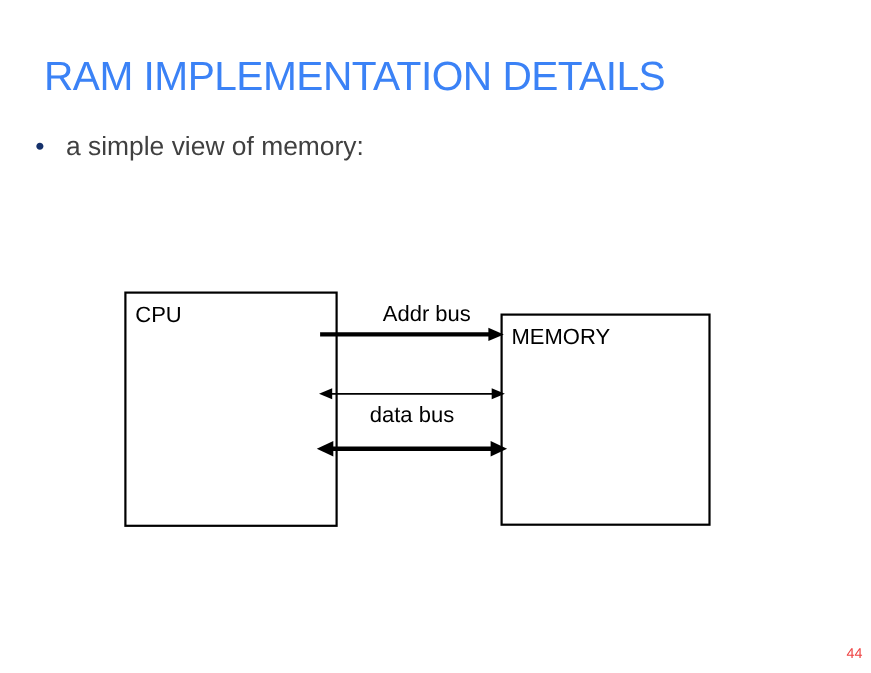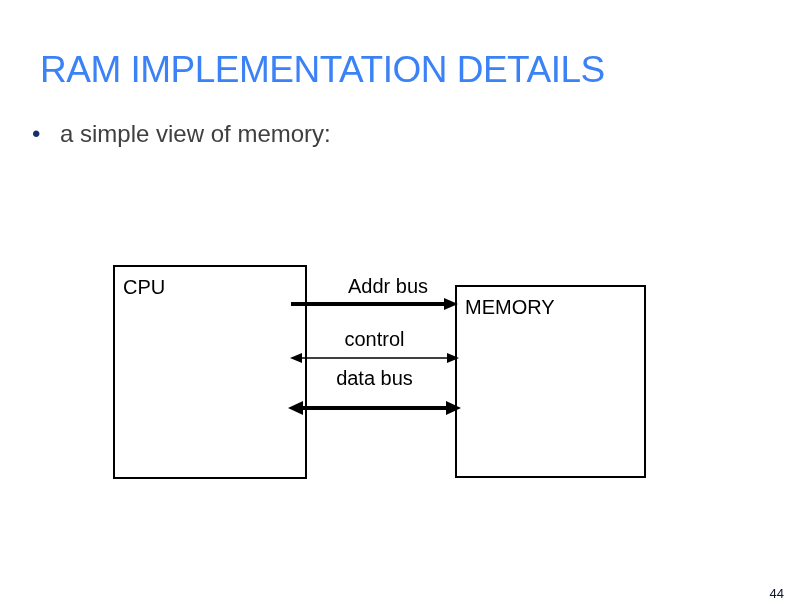--- a/index.html
+++ b/index.html
@@ -129,21 +129,21 @@
     overflow: visible;
   }
 
   
   #page-number {
     position: absolute;
     right: 8px;
     bottom: 10px;
     font-size: 13px;
     line-height: 16px;
-    color: #0f172a;
+    color: #ef4444;
   }
 </style>
 </head>
 <body>
 
 <div id="slide">
 
   <div id="slide-title">RAM IMPLEMENTATION DETAILS</div>
 
   <div id="bullet-row">
@@ -156,21 +156,20 @@
     <div class="box" id="cpu-box">
       <span class="box-label" id="cpu-label">CPU</span>
     </div>
 
     <div class="box" id="memory-box">
       <span class="box-label" id="memory-label">MEMORY</span>
     </div>
 
     <div class="bus-label" id="addr-bus-label">Addr bus</div>
 
-    <div class="bus-label" id="control-label">control</div>
 
     <div class="bus-label" id="data-bus-label">data bus</div>
 
     <svg id="arrow-svg" viewBox="0 0 792 612">
 
       <g>
         <line x1="291" y1="304" x2="449" y2="304" stroke="#000000" stroke-width="4"></line>
         <polygon points="458,304 444,298 444,310" fill="#000000"></polygon>
       </g>
 

